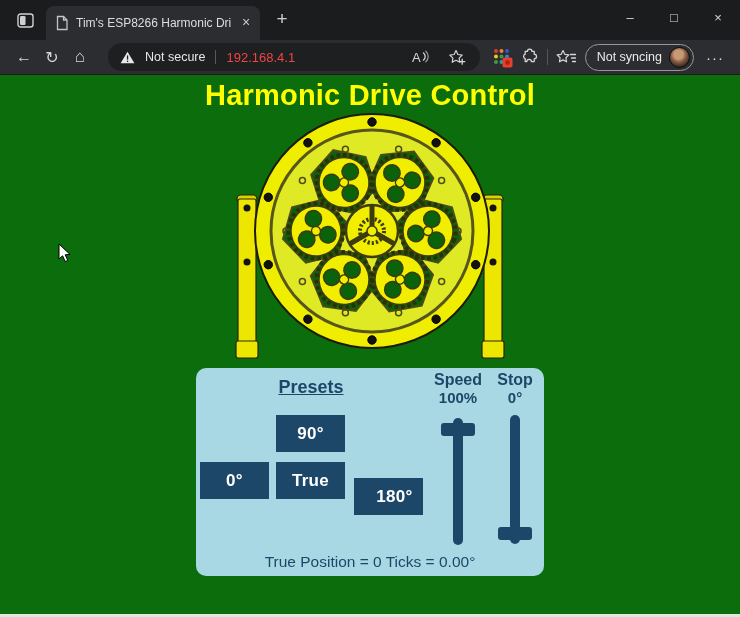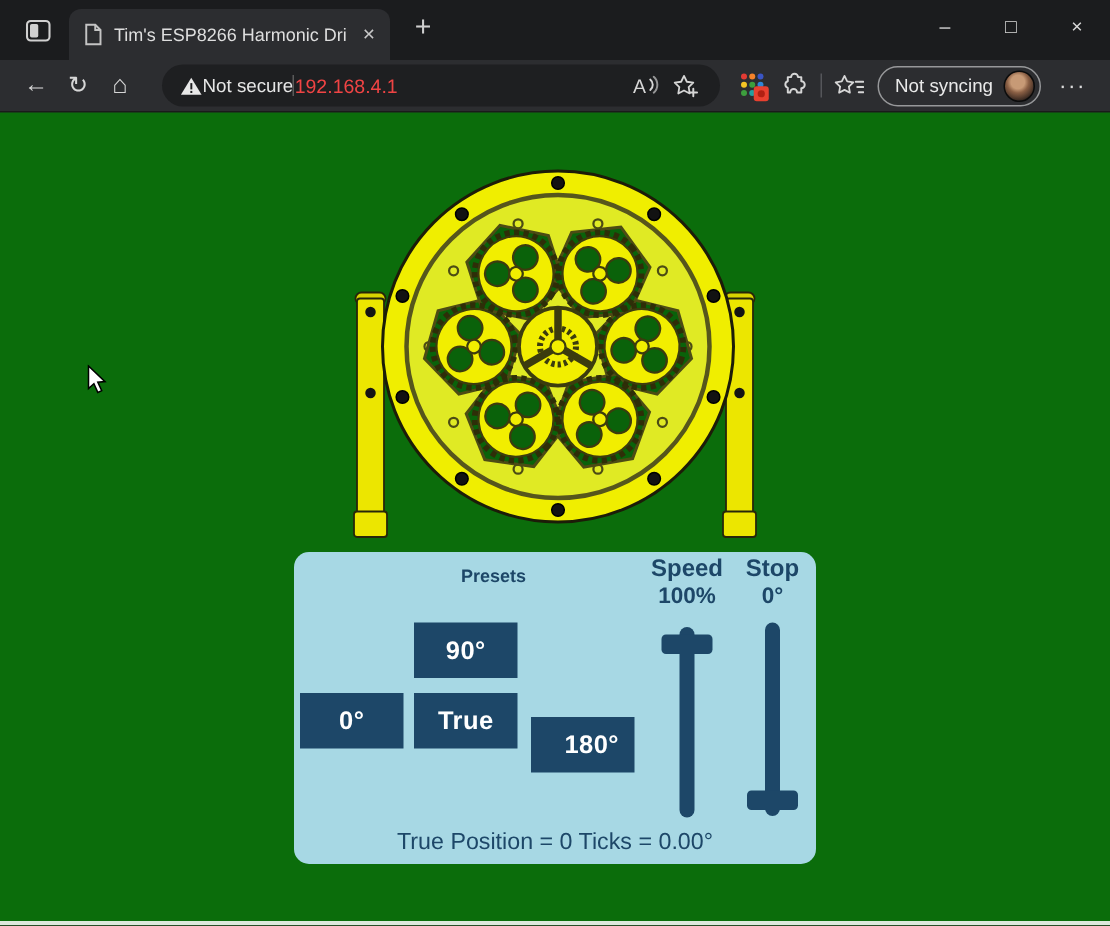--- a/index.html
+++ b/index.html
@@ -14,40 +14,40 @@
   .tab-title { flex:1; font-size:12px; color:#dedede; white-space:nowrap; overflow:hidden; }
   .tab-close { color:#c8c8c8; font-size:14px; width:16px; height:16px; line-height:15px; text-align:center; border-radius:4px; cursor:pointer; }
   .newtab { color:#cfcfcf; font-size:19px; font-weight:300; margin:0 0 8px 10px; width:24px; height:24px; line-height:22px; text-align:center; border-radius:4px; cursor:pointer; }
   .win-controls { margin-left:auto; align-self:flex-start; display:flex; height:34px; }
   .win-btn { width:44px; height:34px; color:#d8d8d8; font-size:13px; display:flex; align-items:center; justify-content:center; cursor:pointer; }
 
   
   .toolbar { height:35px; background:var(--chrome-bar); display:flex; align-items:center; padding:0 10px; border-bottom:1px solid #1a1a1a; }
   .nav-btn { width:28px; height:26px; color:#d6d6d6; font-size:16px; display:flex; align-items:center; justify-content:center; border-radius:5px; cursor:pointer; }
   .nav-btn.home { font-size:17px; }
-  .addr { flex:1; height:28px; margin:0 10px 0 14px; background:var(--chrome-pill); border-radius:14px; display:flex; align-items:center; padding:0 10px 0 12px; gap:0; min-width:0; }
+  .addr { flex:1; height:28px; margin:0 10px 0 14px; background:var(--chrome-pill); border-radius:14px; display:flex; align-items:center; padding:0 10px 0 12px; gap:10px; min-width:0; }
   .addr .sec { color:#e6e6e6; font-size:12.5px; white-space:nowrap; }
   .addr .sep { width:1px; height:14px; background:#5a5a5a; }
   .addr .url { color:#ef4444; font-size:13px; white-space:nowrap; }
   .addr .sp { flex:1; }
   .tool-ic { width:26px; height:26px; display:flex; align-items:center; justify-content:center; border-radius:5px; cursor:pointer; flex:none; }
   .tb-sep { width:1px; height:16px; background:#55565a; margin:0 5px; }
   .profile { height:27px; border:1.5px solid #97989a; border-radius:14px; display:flex; align-items:center; gap:7px; padding:0 3px 0 11px; margin:0 6px; cursor:pointer; }
   .profile-label { color:#e9e9e9; font-size:12.5px; white-space:nowrap; }
   .avatar { width:21px; height:21px; border-radius:50%; background:radial-gradient(circle at 45% 35%, #c79a76 0 28%, #8a5f44 45%, #3a2a22 75%, #17120f 100%); border:1px solid #0c0c0c; }
   .more { color:#dcdcdc; font-size:15px; letter-spacing:1px; padding:0 6px; cursor:pointer; }
 
   
   .page { position:relative; height:542px; background:var(--bg); overflow:hidden; }
   .page-title { position:absolute; top:4px; left:0; width:100%; text-align:center; color:var(--title); font-size:29px; font-weight:bold; letter-spacing:.2px; }
   .gear-wrap { position:absolute; top:36px; left:50%; transform:translateX(-50%); width:280px; height:252px; }
 
   .panel { position:absolute; top:293px; left:50%; transform:translateX(-50%); width:348px; height:208px; background:var(--panel); border-radius:10px; }
   .panel .lbl { position:absolute; color:var(--accent); font-weight:bold; text-align:center; }
-  .presets-label { top:9px; left:18px; width:230px; font-size:12px; }
+  .presets-label { top:9px; left:0; width:230px; font-size:18px;text-decoration:underline; }
   .pbtn { position:absolute; width:69px; height:37px; background:var(--accent); color:var(--button-text); border:none; font-family:inherit; font-size:17px; font-weight:600; letter-spacing:.3px; cursor:pointer; }
   .b90  { left:80px;  top:47px; }
   .b0   { left:4px;   top:94px; }
   .bstop{ left:80px;  top:94px; }
   .b180 { left:158px; top:110px;padding-left:12px; }
   .b270 { left:80px;  top:142px; }
   .spd-label { top:3px;  left:230px; width:64px; font-size:16px; }
   .spd-value { top:21px; left:230px; width:64px; font-size:15px; }
   .ang-label { top:3px;  left:287px; width:64px; font-size:16px; }
   .ang-value { top:21px; left:287px; width:64px; font-size:15px; }
@@ -148,20 +148,21 @@
       </svg>
     </div>
     <div class="profile">
       <span class="profile-label">Not syncing</span>
       <span class="avatar"></span>
     </div>
     <div class="more">···</div>
   </div>
 
   <div class="page">
+    <h1 class="page-title">Harmonic Drive Control</h1>
 
     <div class="gear-wrap">
       <svg width="280" height="252" viewBox="0 0 280 252">
         <defs>
           <polygon id="hex" points="33,0 16.5,28.6 -16.5,28.6 -33,0 -16.5,-28.6 16.5,-28.6" fill="var(--gear-hole)" stroke="#4c4c14" stroke-width="2"></polygon>
           <g id="sgear">
             <circle r="27" fill="none" stroke="#2e2e08" stroke-width="5" stroke-dasharray="3.4 2.8"></circle>
             <circle r="25" fill="#f2ee00" stroke="#3c3c0e" stroke-width="1.5"></circle>
             <circle cx="0" cy="-12.5" r="8.2" fill="var(--gear-hole)" stroke="#3c3c0e" stroke-width="1.5"></circle>
             <circle cx="10.8" cy="6.2" r="8.2" fill="var(--gear-hole)" stroke="#3c3c0e" stroke-width="1.5"></circle>

